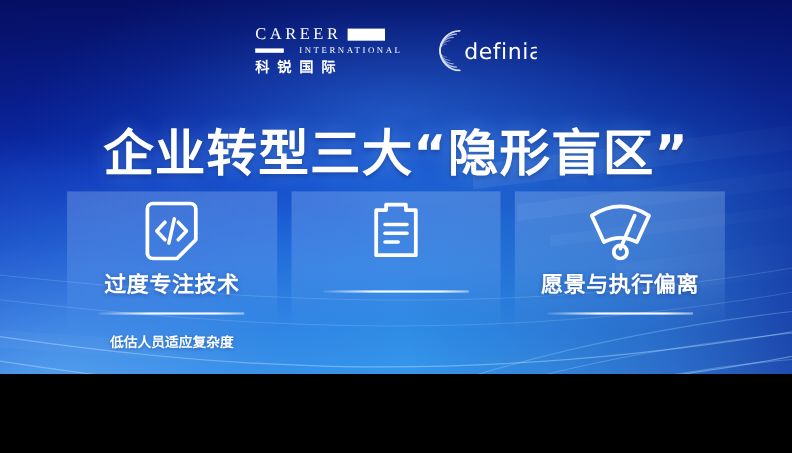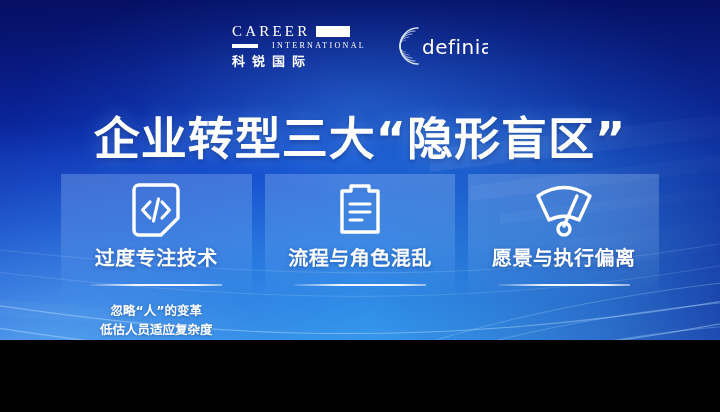--- a/index.html
+++ b/index.html
@@ -263,35 +263,33 @@
         <svg width="50" height="58" viewBox="0 0 50 58">
           <path d="M 8 3 H 42 A 5 5 0 0 1 47 8 V 36 L 30 53 H 8 A 5 5 0 0 1 3 48 V 8 A 5 5 0 0 1 8 3 Z" fill="none" stroke="#ffffff" stroke-width="3.4" stroke-linejoin="round"></path>
           <path d="M 19 20 L 11.5 28 L 19 36" fill="none" stroke="#ffffff" stroke-width="3.2" stroke-linecap="round" stroke-linejoin="round"></path>
           <path d="M 31 20 L 38.5 28 L 31 36" fill="none" stroke="#ffffff" stroke-width="3.2" stroke-linecap="round" stroke-linejoin="round"></path>
           <path d="M 27.5 17 L 22.5 39" fill="none" stroke="#ffffff" stroke-width="3.2" stroke-linecap="round"></path>
         </svg>
       </div>
       <div class="card-title">过度专注技术</div>
       <div class="divider"></div>
       <div class="card-sub">
-        <div>忽略“人”的变革</div>
         <div>低估人员适应复杂度</div>
       </div>
     </div>
 
     <div class="col">
       <div class="icon-wrap">
         <svg width="48" height="58" viewBox="0 0 48 58">
           <path d="M 6 9 H 15 V 4 H 33 V 9 H 42 V 50 H 6 Z" fill="none" stroke="#ffffff" stroke-width="3.4" stroke-linejoin="round"></path>
           <path d="M 14 22 H 34" fill="none" stroke="#ffffff" stroke-width="3.2" stroke-linecap="round"></path>
           <path d="M 14 30 H 34" fill="none" stroke="#ffffff" stroke-width="3.2" stroke-linecap="round"></path>
           <path d="M 14 38 H 26" fill="none" stroke="#ffffff" stroke-width="3.2" stroke-linecap="round"></path>
         </svg>
       </div>
-      <div class="card-title">流程与角色混乱</div>
       <div class="divider"></div>
     </div>
 
     <div class="col">
       <div class="icon-wrap">
         <svg width="62" height="58" viewBox="0 0 62 58">
           <path d="M 5 14 C 22 3, 40 3, 57 14 L 46 38 C 36 33, 26 33, 16 38 Z" fill="none" stroke="#ffffff" stroke-width="3.4" stroke-linejoin="round"></path>
           <path d="M 44 14 L 31 44" fill="none" stroke="#ffffff" stroke-width="3.4" stroke-linecap="round"></path>
           <circle cx="31" cy="47" r="6" fill="none" stroke="#ffffff" stroke-width="3.4"></circle>
         </svg>

